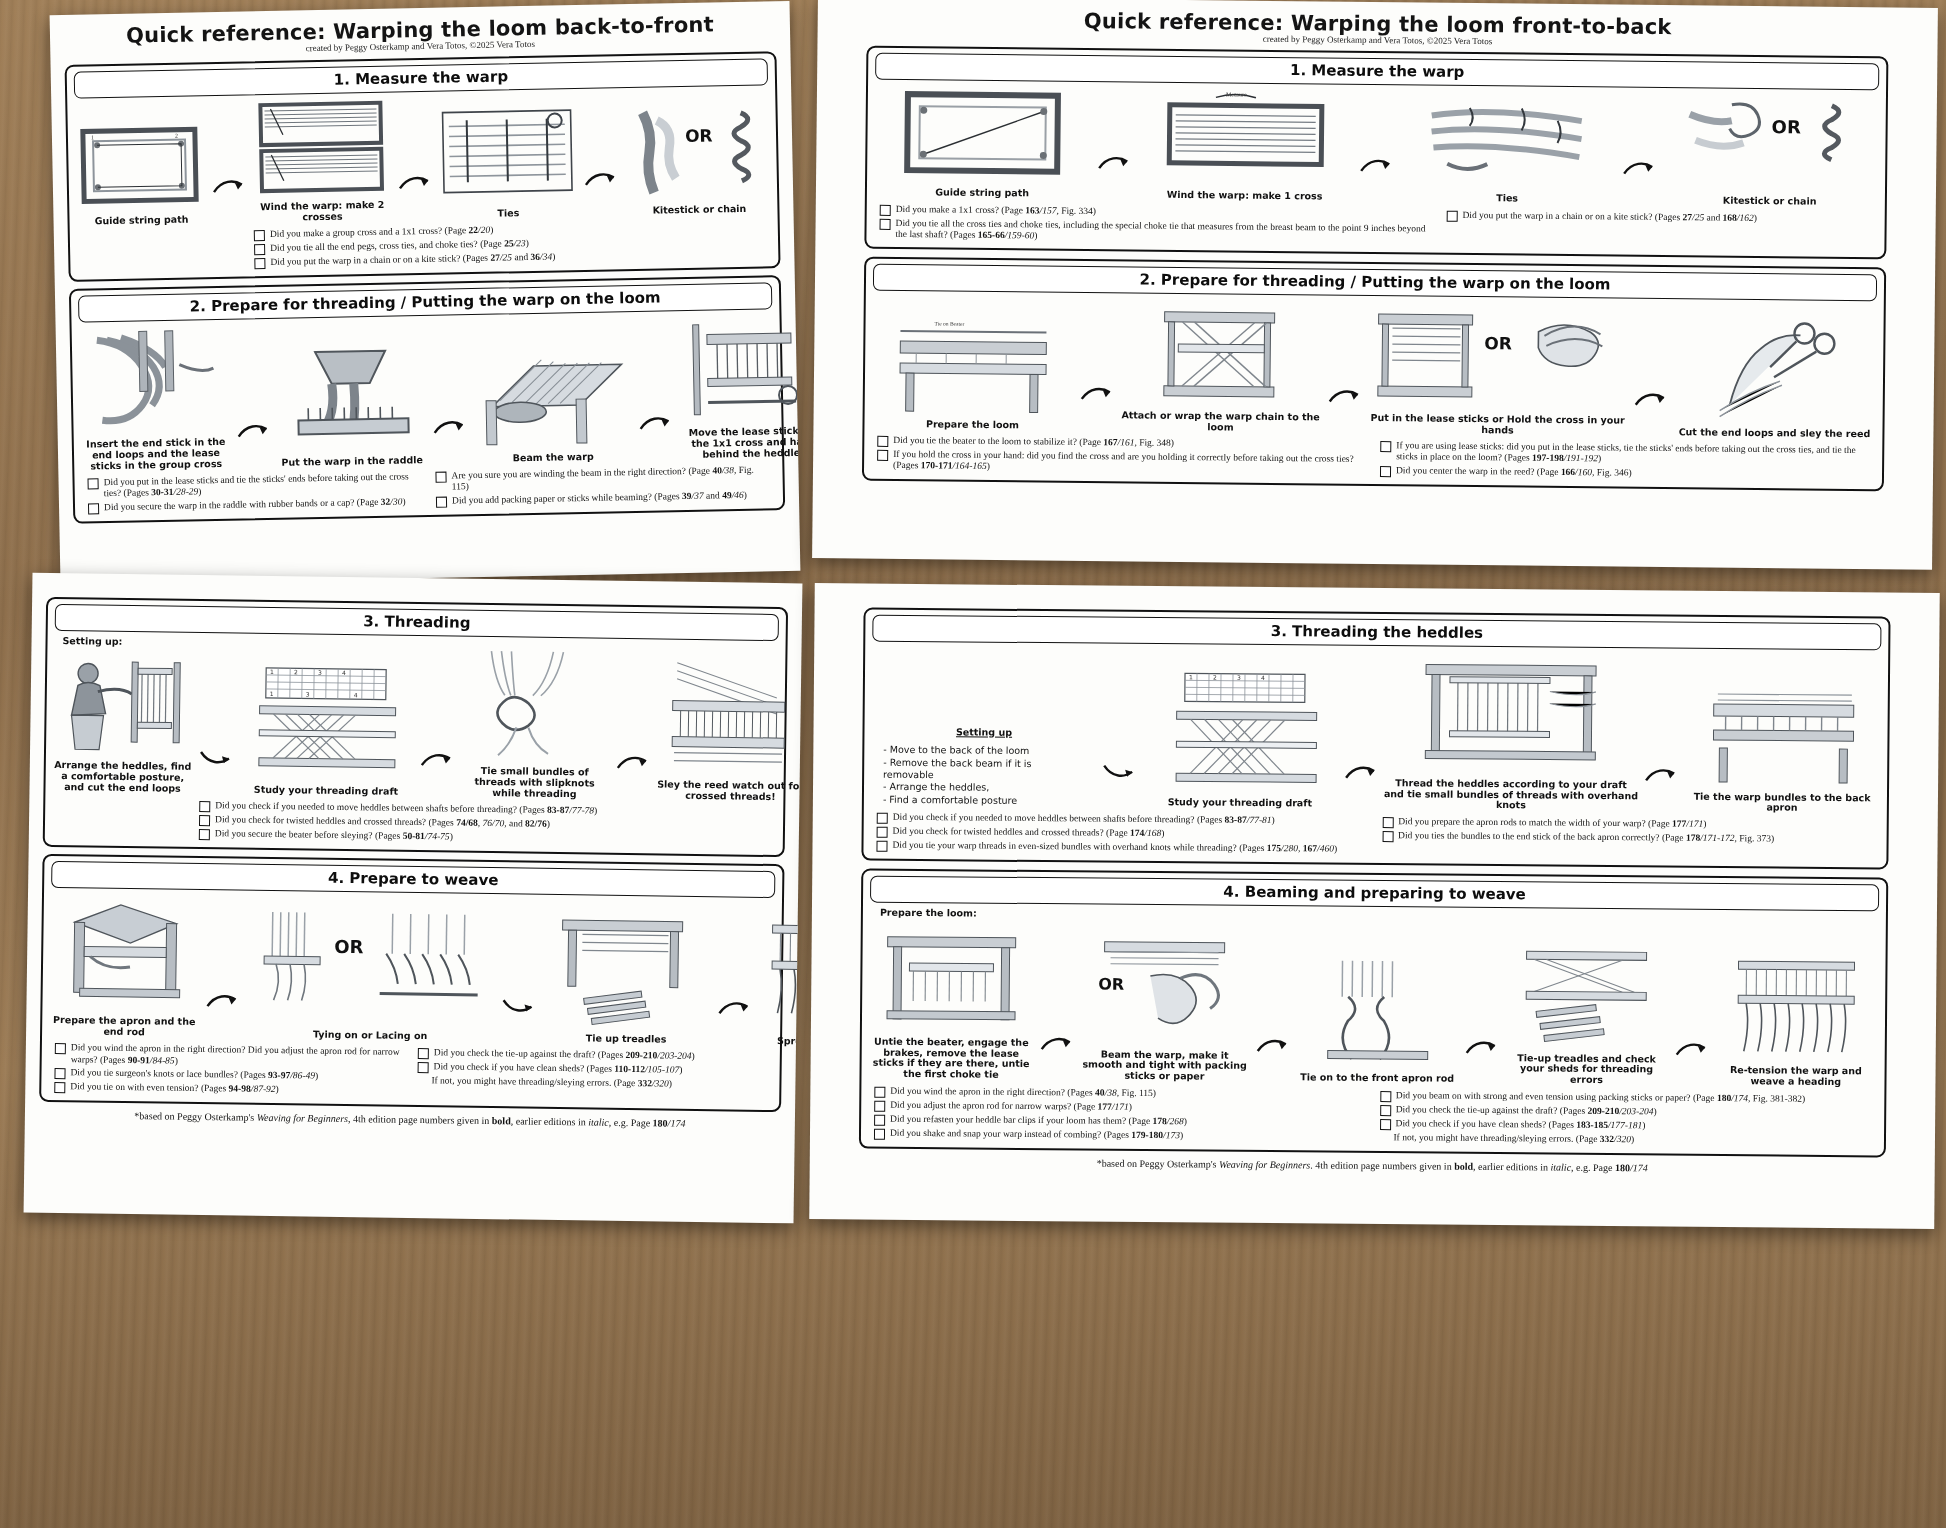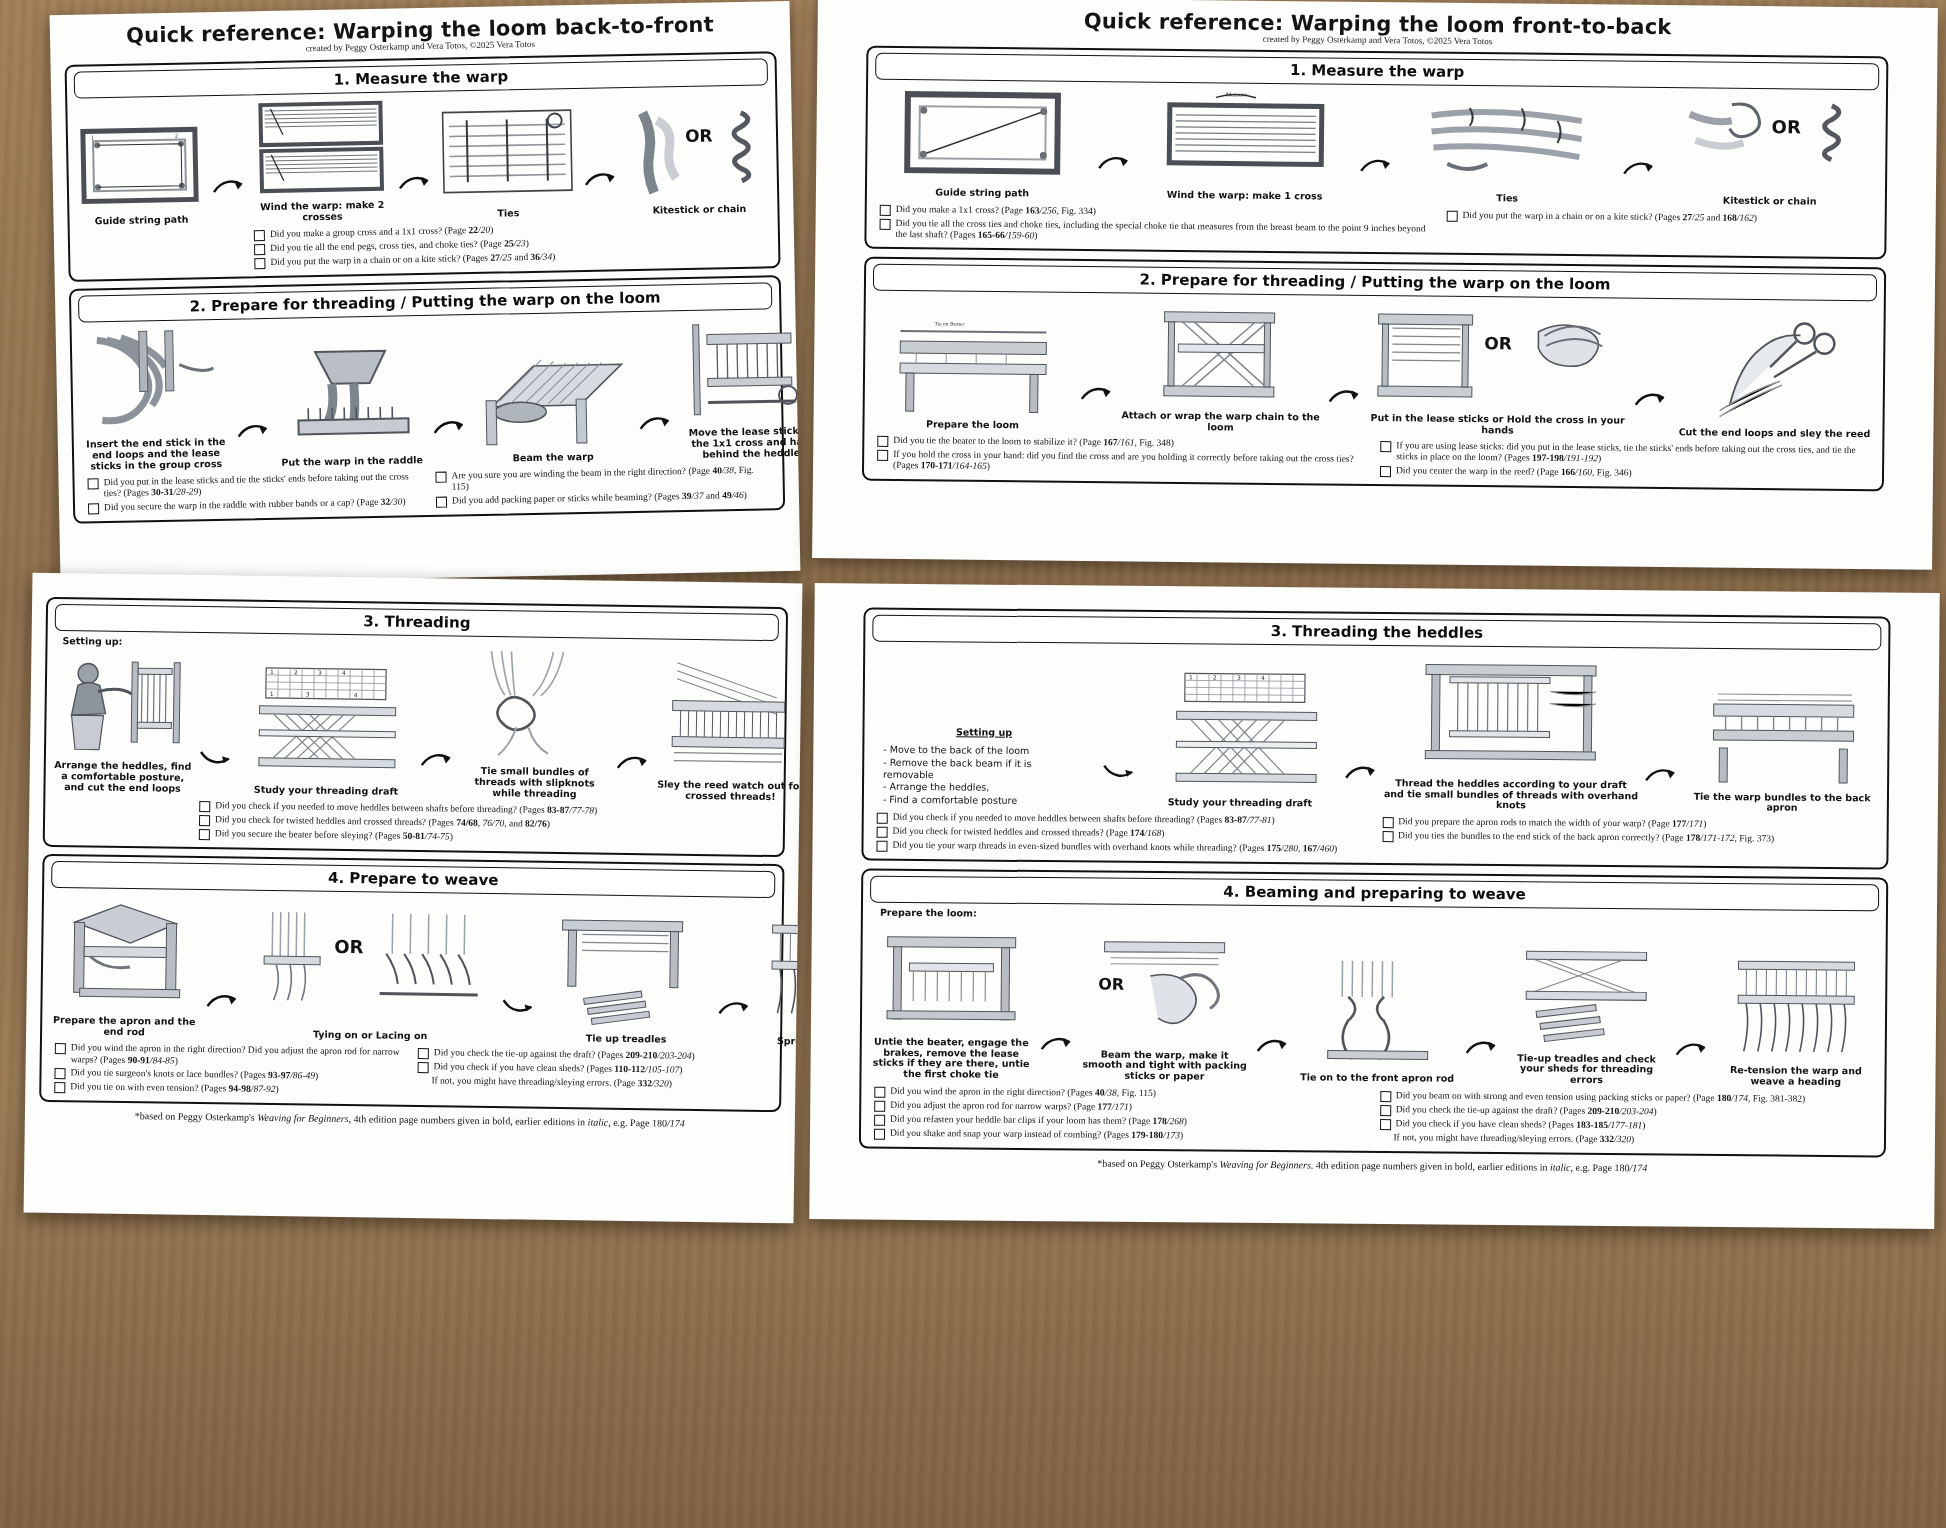--- a/index.html
+++ b/index.html
@@ -119,21 +119,21 @@
   .chk .t{flex:1;}
   .chk i{font-style:italic;}
   .chk b{font-weight:bold;}
   .footnote{
     text-align:center;
     font-size:10px;
     margin-top:7px;
     color:#111;
   }
   .footnote i{font-style:italic;}
-  .footnote b{font-weight:normal;}
+  .footnote b{font-weight:bold;}
   .setup{
     font-family:"DejaVu Sans", sans-serif;
     font-size:9.5px;
     font-weight:bold;
     text-align:left;
     line-height:1.3;
     color:#111;
   }
   svg{display:block;}
 </style>
@@ -477,21 +477,21 @@
               </g>
             </svg>
           </div>
           <div class="cap">Kitestick or chain</div>
         </div>
       </div>
       <div class="checks">
         <div class="checkcol" style="flex:1.3">
           <div class="chk">
               <span class="box"></span>
-              <span class="t"><span>Did you make a 1x1 cross? (Page </span><b>163</b><i>/256</i><span>, Fig. 334)</span></span>
+              <span class="t"><span>Did you make a 1x1 cross? (Page </span><b>163</b><i>/157</i><span>, Fig. 334)</span></span>
             </div>
           <div class="chk">
               <span class="box"></span>
               <span class="t"><span>Did you tie all the cross ties and choke ties, including the special choke tie that measures from the breast beam to the point 9 inches beyond the last shaft? (Pages </span><b>165-66</b><i>/159-60</i><span>)</span></span>
             </div>
         </div>
         <div class="checkcol">
           <div class="chk">
               <span class="box"></span>
               <span class="t"><span>Did you put the warp in a chain or on a kite stick?  (Pages </span><b>27</b><i>/25</i><span> and </span><b>168</b><i>/162</i><span>)</span></span>

